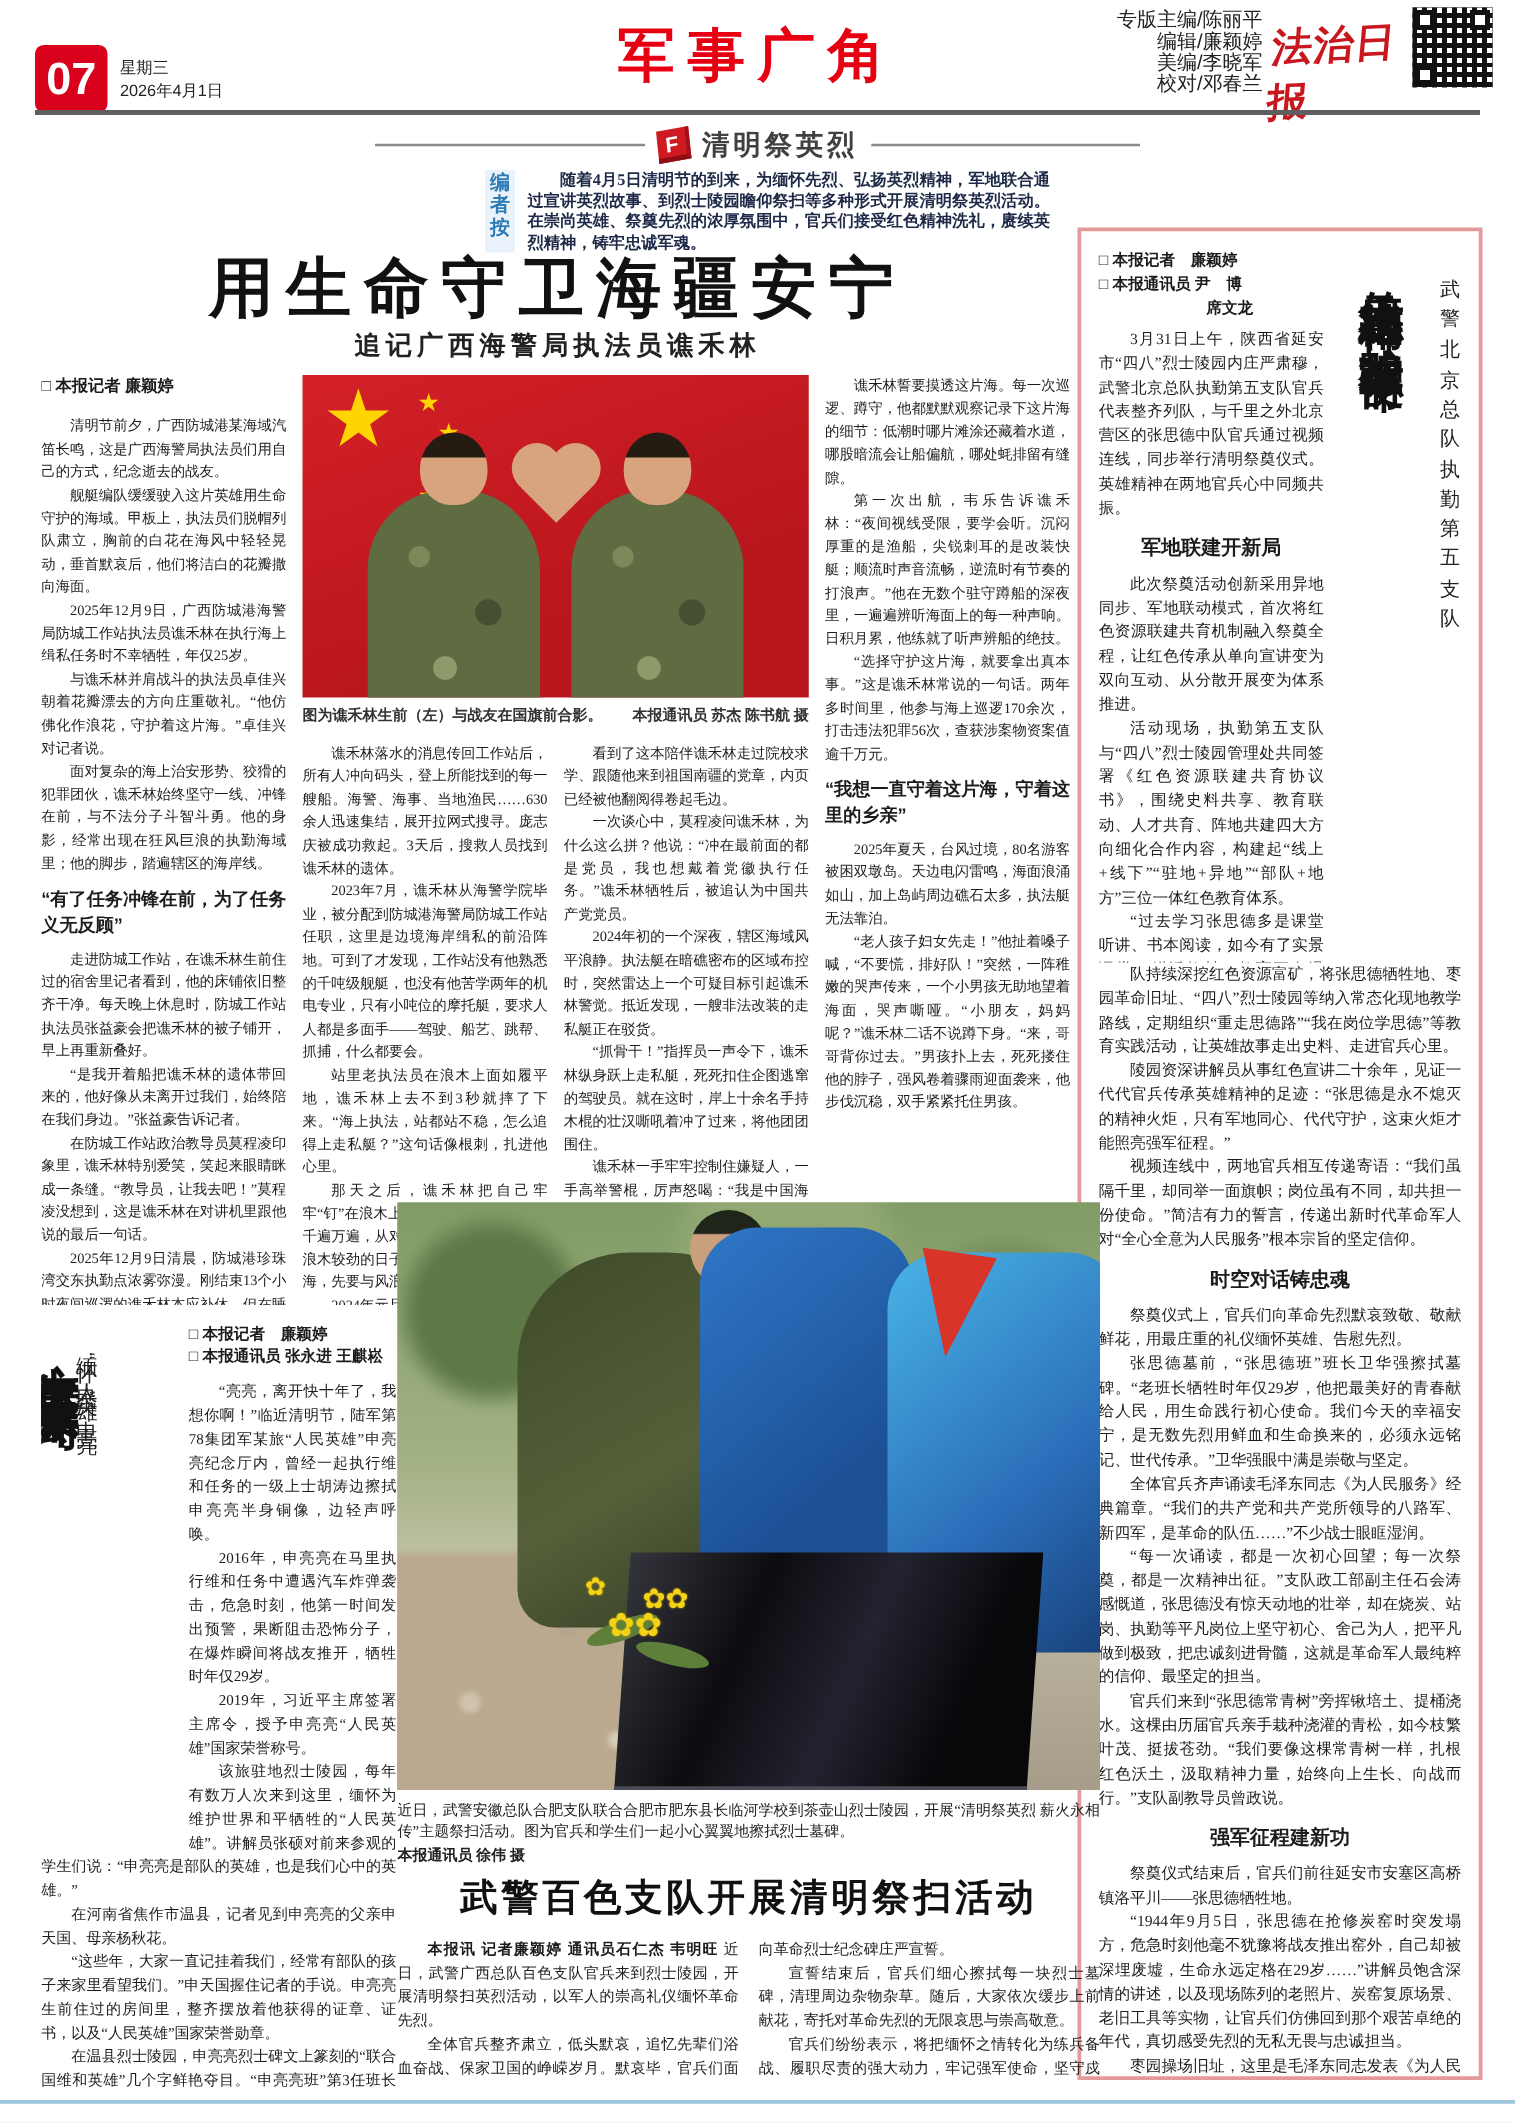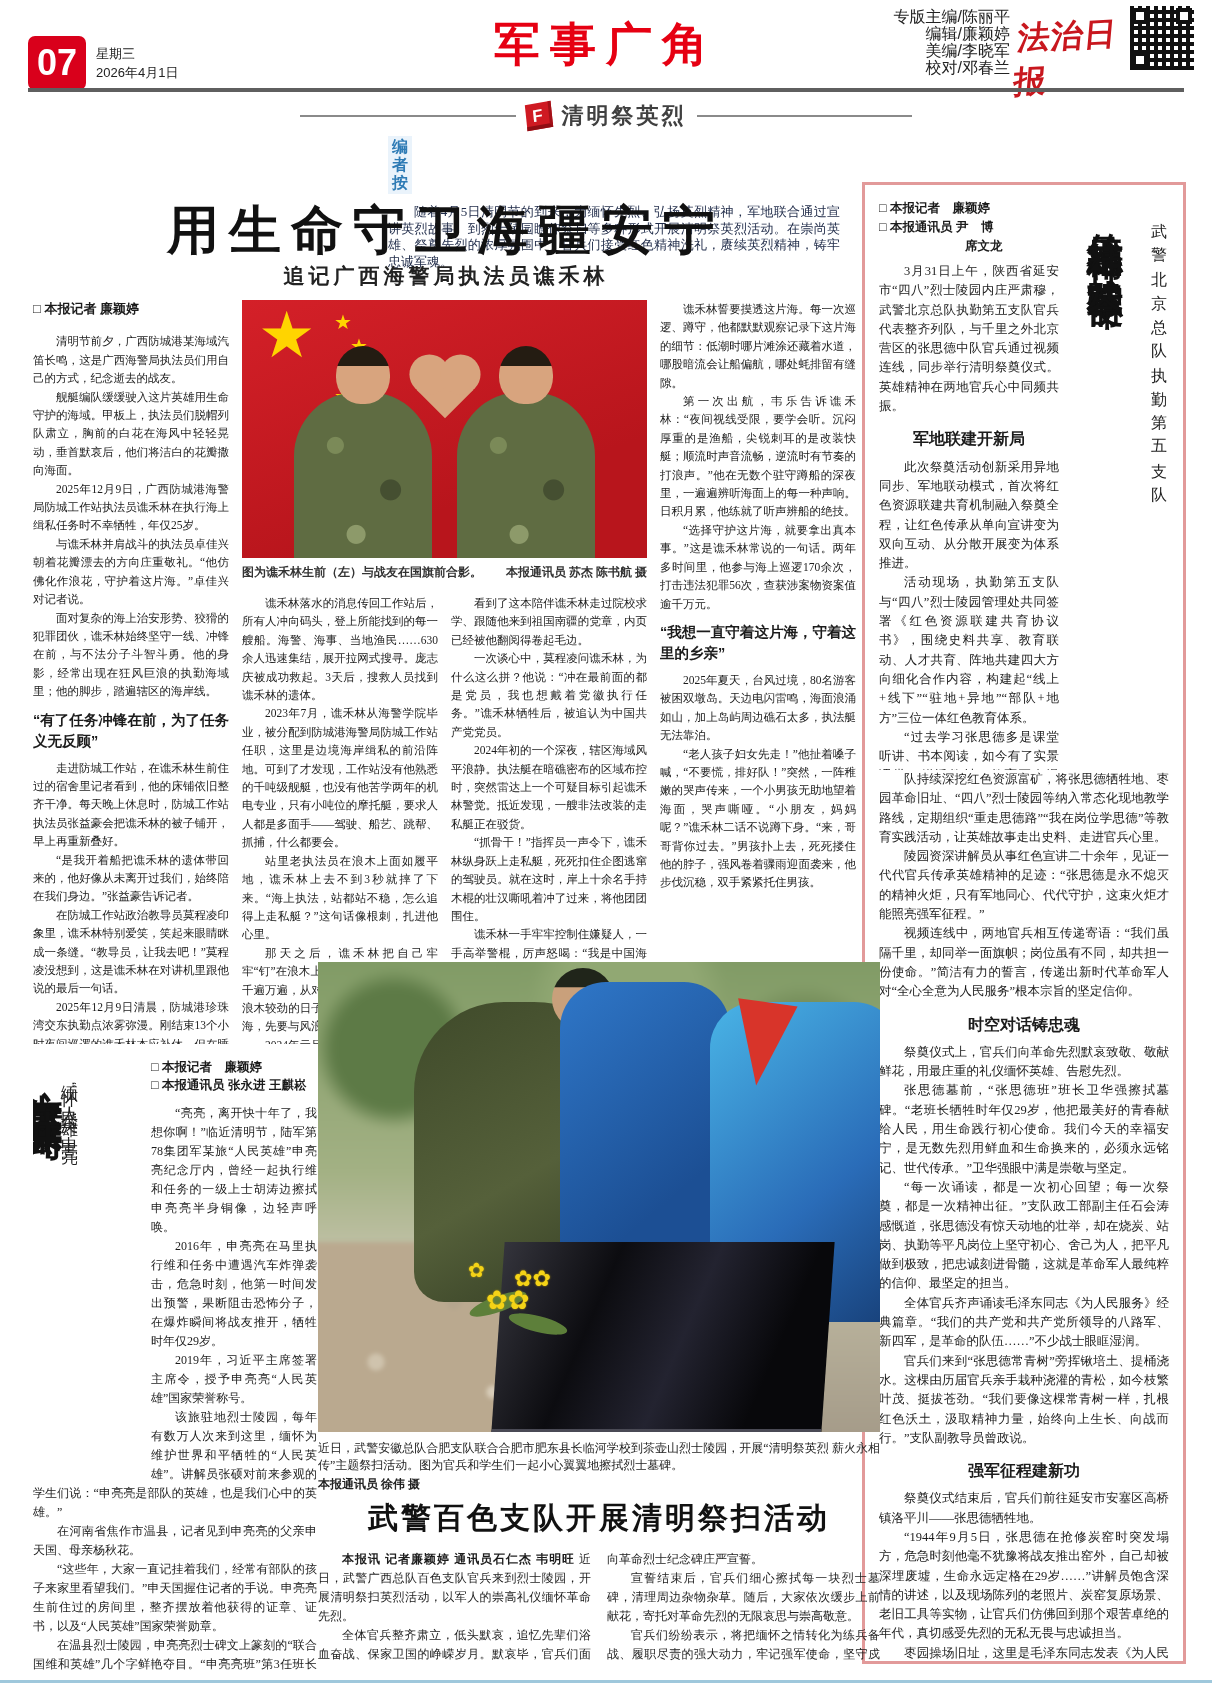--- a/index.html
+++ b/index.html
@@ -30,24 +30,24 @@
   
   .banner { position:absolute; left:300px; right:300px; top:100px; height:32px; display:flex; align-items:center; gap:10px; }
   .banner .ln { flex:1; height:2px; background:#8a8a8a; }
   .cube { width:26px; height:26px; background:#cf1a22; color:#fff; font-weight:900; text-align:center; line-height:26px;
           font-size:17px; transform:rotate(-6deg) skewY(-4deg); border-bottom:4px solid #8f0e14; border-right:3px solid #a31118;
           font-family:"Liberation Sans","DejaVu Sans",sans-serif; }
   .banner .bt { font-size:22px; font-weight:bold; color:#404040; letter-spacing:3px;
                 font-family:"Liberation Sans","DejaVu Sans",sans-serif; }
 
   
-  .ednote { position:absolute; left:388px; top:136px; width:452px; display:flex; gap:10px;flex-direction:column; }
+  .ednote { position:absolute; left:388px; top:136px; width:452px; display:flex; gap:10px; }
   .ednote .lbl { width:24px; color:#2e7bb5; font-weight:bold; font-size:16px; line-height:18px; background:#eaf3fb;
                  text-align:center; padding:2px 0; }
-  .ednote .txt { flex:1; font-size:13px; line-height:16.5px; color:#1e2a48; text-align:justify; text-indent:2em; }
+  .ednote .txt { flex:1; font-size:13px; line-height:16.5px; color:#1e2a48; text-align:justify; text-indent:2em;font-weight:bold; }
 
   
   .m-head { position:absolute; left:60px; right:380px; top:196px; text-align:center; font-size:52px; font-weight:900;
             letter-spacing:10px; color:#111; font-family:"Liberation Sans","DejaVu Sans",sans-serif; }
   .m-sub  { position:absolute; left:60px; right:380px; top:262px; text-align:center; font-size:21px; font-weight:600;
             letter-spacing:4px; color:#222; font-family:"Liberation Sans","DejaVu Sans",sans-serif; }
   .col { position:absolute; overflow:hidden; font-size:11.5px; line-height:18.4px; text-align:justify; }
   .col p, .para { text-indent:2em; text-align:justify; }
   .byline { font-weight:bold; font-size:13px; text-indent:0 !important; margin-bottom:14px;
             font-family:"Liberation Sans","DejaVu Sans",sans-serif; }
@@ -274,22 +274,22 @@
     <div class="rb-wide">
       <div>
           <p class="para">队持续深挖红色资源富矿，将张思德牺牲地、枣园革命旧址、“四八”烈士陵园等纳入常态化现地教学路线，定期组织“重走思德路”“我在岗位学思德”等教育实践活动，让英雄故事走出史料、走进官兵心里。</p>
           <p class="para">陵园资深讲解员从事红色宣讲二十余年，见证一代代官兵传承英雄精神的足迹：“张思德是永不熄灭的精神火炬，只有军地同心、代代守护，这束火炬才能照亮强军征程。”</p>
           <p class="para">视频连线中，两地官兵相互传递寄语：“我们虽隔千里，却同举一面旗帜；岗位虽有不同，却共担一份使命。”简洁有力的誓言，传递出新时代革命军人对“全心全意为人民服务”根本宗旨的坚定信仰。</p>
         </div>
       <div class="rb-sub">时空对话铸忠魂</div>
       <div>
           <p class="para">祭奠仪式上，官兵们向革命先烈默哀致敬、敬献鲜花，用最庄重的礼仪缅怀英雄、告慰先烈。</p>
           <p class="para">张思德墓前，“张思德班”班长卫华强擦拭墓碑。“老班长牺牲时年仅29岁，他把最美好的青春献给人民，用生命践行初心使命。我们今天的幸福安宁，是无数先烈用鲜血和生命换来的，必须永远铭记、世代传承。”卫华强眼中满是崇敬与坚定。</p>
+          <p class="para">全体官兵齐声诵读毛泽东同志《为人民服务》经典篇章。“我们的共产党和共产党所领导的八路军、新四军，是革命的队伍……”不少战士眼眶湿润。</p>
           <p class="para">“每一次诵读，都是一次初心回望；每一次祭奠，都是一次精神出征。”支队政工部副主任石会涛感慨道，张思德没有惊天动地的壮举，却在烧炭、站岗、执勤等平凡岗位上坚守初心、舍己为人，把平凡做到极致，把忠诚刻进骨髓，这就是革命军人最纯粹的信仰、最坚定的担当。</p>
-          <p class="para">全体官兵齐声诵读毛泽东同志《为人民服务》经典篇章。“我们的共产党和共产党所领导的八路军、新四军，是革命的队伍……”不少战士眼眶湿润。</p>
           <p class="para">官兵们来到“张思德常青树”旁挥锹培土、提桶浇水。这棵由历届官兵亲手栽种浇灌的青松，如今枝繁叶茂、挺拔苍劲。“我们要像这棵常青树一样，扎根红色沃土，汲取精神力量，始终向上生长、向战而行。”支队副教导员曾政说。</p>
         </div>
       <div class="rb-sub">强军征程建新功</div>
       <div>
           <p class="para">祭奠仪式结束后，官兵们前往延安市安塞区高桥镇洛平川——张思德牺牲地。</p>
           <p class="para">“1944年9月5日，张思德在抢修炭窑时突发塌方，危急时刻他毫不犹豫将战友推出窑外，自己却被深埋废墟，生命永远定格在29岁……”讲解员饱含深情的讲述，以及现场陈列的老照片、炭窑复原场景、老旧工具等实物，让官兵们仿佛回到那个艰苦卓绝的年代，真切感受先烈的无私无畏与忠诚担当。</p>
           <p class="para">枣园操场旧址，这里是毛泽东同志发表《为人民服务》著名演讲的地方，也是张思德生前工作生活的场所。官兵们在这里围坐一圈，以“传承思德精神、践行强军使命”为主题展开热烈讨论。</p>
         </div>
     </div>
   </div>

